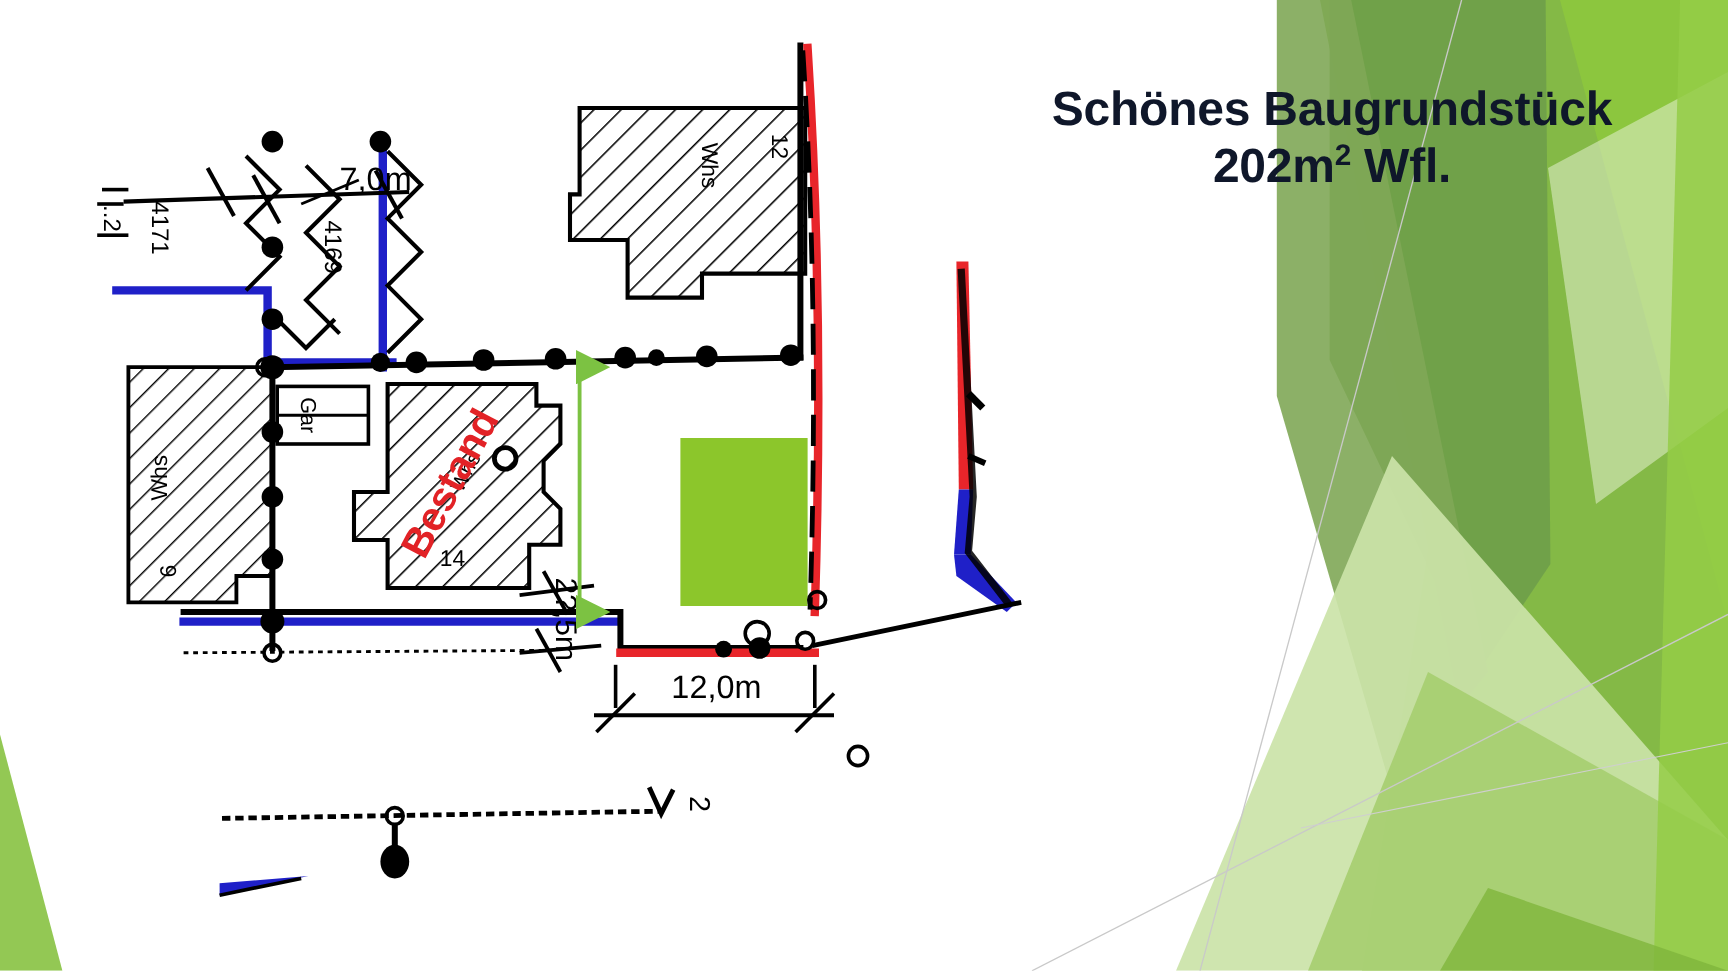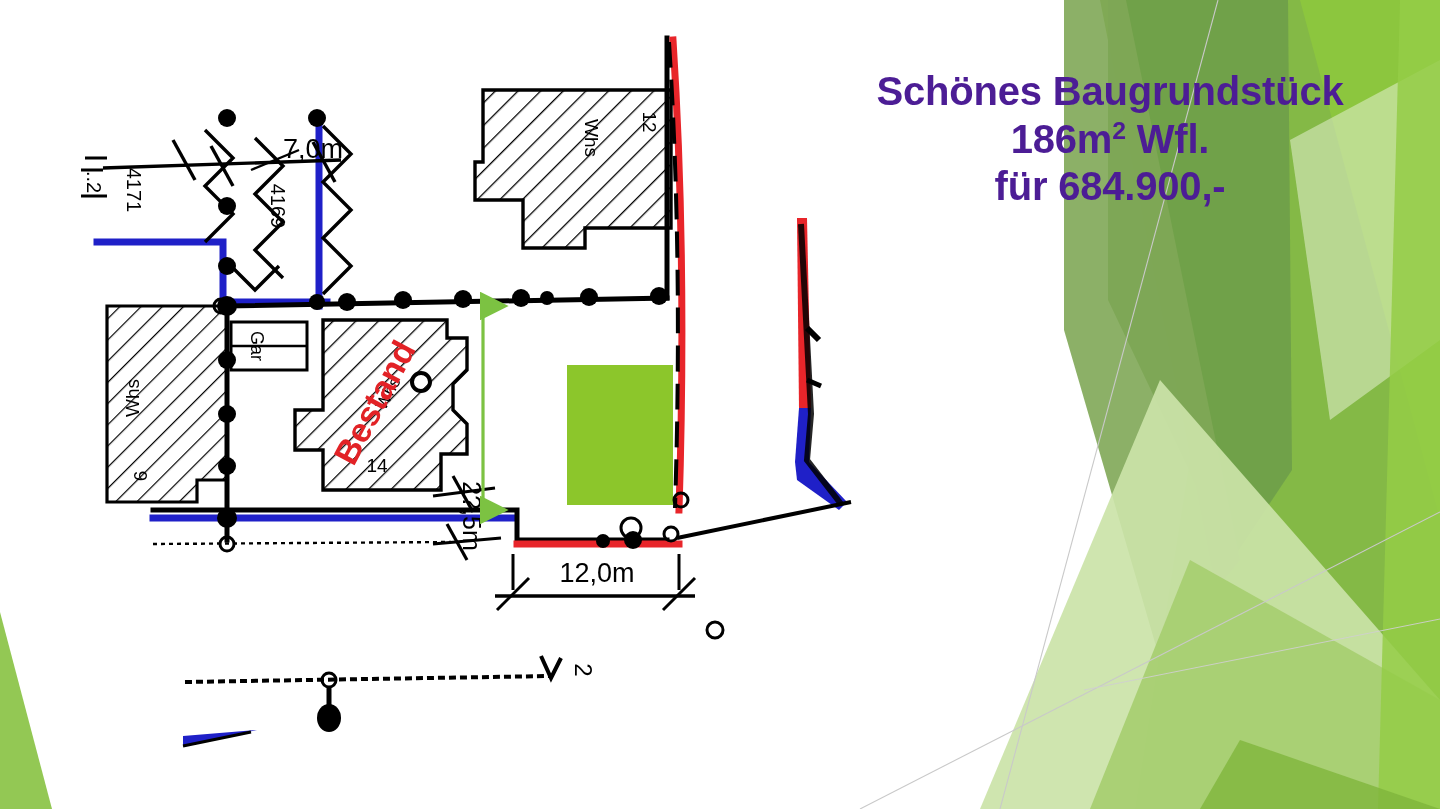--- a/index.html
+++ b/index.html
@@ -12,21 +12,21 @@
     position:absolute;left:0;top:0;width:1440px;height:809px;
     background:#ffffff;overflow:hidden;
   }
   
   #facet-bg{position:absolute;left:0;top:0;width:1440px;height:809px;}
   
   #title-block{
     position:absolute;left:846px;top:68px;width:528px;
     text-align:center;
     z-index:40;
-    color:#4c1d95;
+    color:#0f172a;
     font-weight:bold;
     font-size:40px;
     line-height:1.19;
     letter-spacing:-0.2px;
   }
   #title-block .tline{display:block;white-space:nowrap;}
   #title-block sup{font-size:.62em;vertical-align:super;line-height:0;}
   
   #siteplan{
     position:absolute;left:55px;top:10px;width:820px;height:790px;
@@ -227,17 +227,16 @@
       <text x="520" y="660" transform="rotate(90 520 660)" font-size="24" text-anchor="middle" font-family="Liberation Sans, sans-serif" fill="#000">2</text>
       <polygon points="128,726 202,720 128,736" fill="#1F20C8"></polygon>
       <path d="M128 736 L196 722" stroke="#000" stroke-width="3" fill="none"></path>
     </g>
 
     <line x1="98" y1="534" x2="396" y2="532" stroke="#000" stroke-width="2.4" stroke-dasharray="4 4"></line>
   </svg>
 
   <div id="title-block">
     <span class="tline">Schönes Baugrundstück</span>
-    <span class="tline"><span>186m</span><sup>2</sup><span> Wfl.</span></span>
-    <span class="tline">für 684.900,-</span>
+    <span class="tline"><span>202m</span><sup>2</sup><span> Wfl.</span></span>
   </div>
 
 </div>
 
 </body></html>

